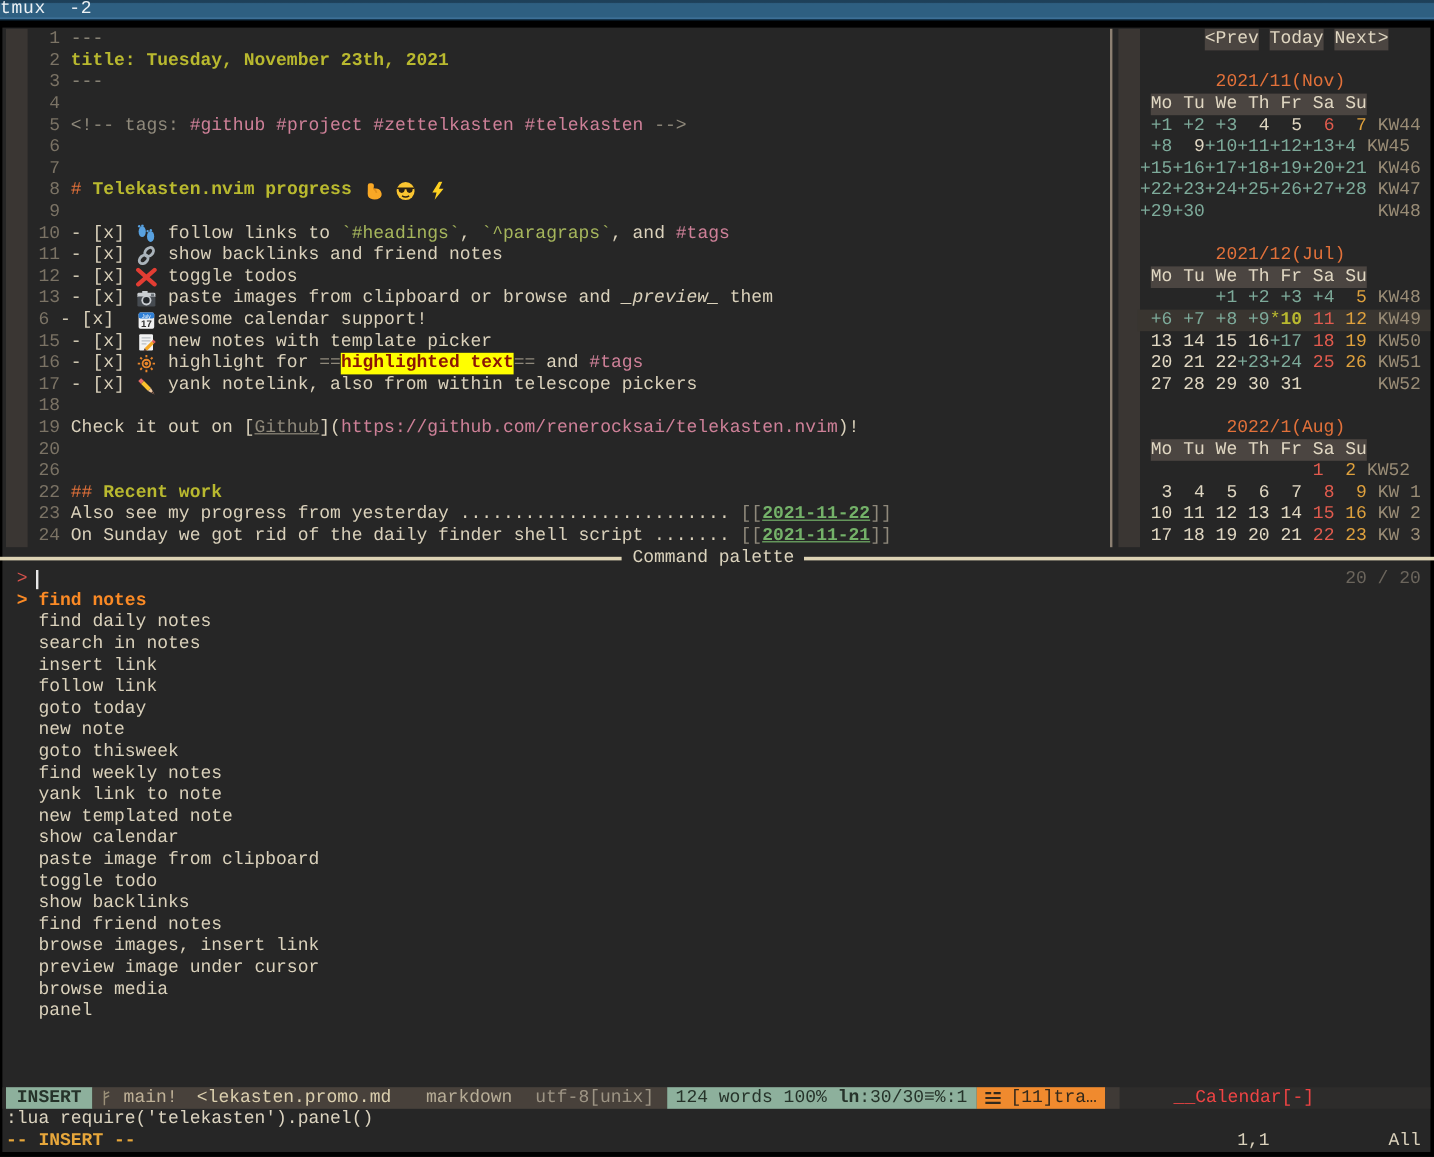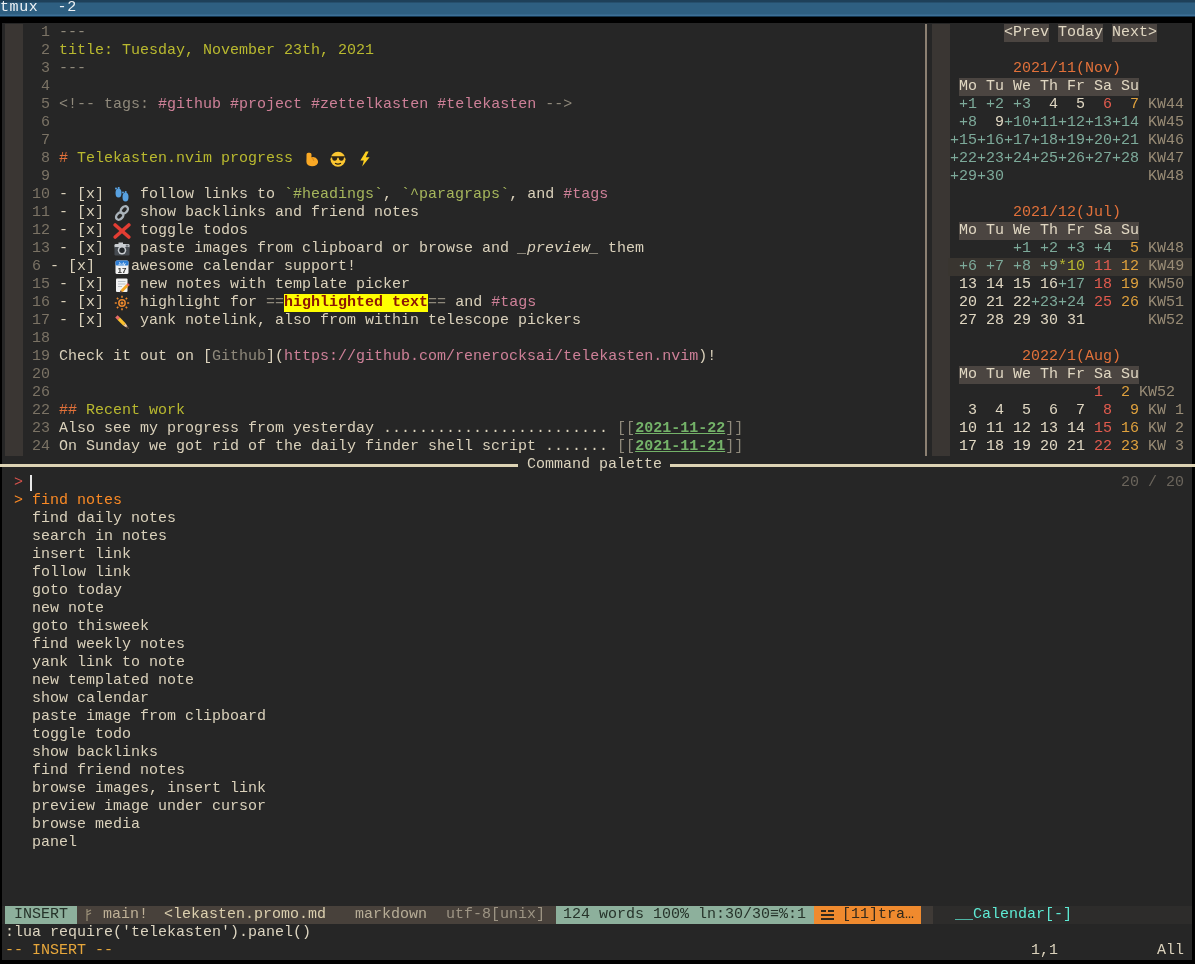--- a/index.html
+++ b/index.html
@@ -1,31 +1,31 @@
 <!DOCTYPE html>
 <html><head><meta charset="utf-8"><style>
 html,body{margin:0;padding:0}
 body{width:1195px;height:964px;background:#000;position:relative;overflow:hidden}
 .r{position:absolute;margin:0;font:15px/18px "Liberation Mono",monospace;color:#dad1bb;white-space:pre;letter-spacing:0}
-b{font-weight:normal}
+b{font-weight:bold}
 i{font-style:italic}
 .ln{color:#7b7365}
 .gy{color:#8f897b}
 .yg{color:#b9b92f}
 .or{color:#e2713a}
 .pk{color:#ce8098}
 .gn{color:#a6b65c}
 .dt{color:#74b269;text-decoration:underline;font-weight:bold}
 .tl{color:#7daa9a}
 .rd{color:#e25b4e}
 .yl{color:#dfa13d}
 .kw{color:#998c76}
 .cr{color:#e0d7c2}
 .hl{color:#8b1505;font-weight:bold}
-.gu{color:#8f897b;}
+.gu{color:#8f897b;text-decoration:underline}
 .abs{position:absolute}
 .box{position:absolute}
 </style></head>
 <body>
 
 <div class="box" style="left:0;top:0;width:1195px;height:17px;background:linear-gradient(#1e4059 0,#1e4059 2px,#2e5f81 3px,#2e5f81 14px,#3d7097 15px,#3d7097 16px,#14354e 16px)"></div>
 <div class="abs" style="left:0;top:0;font:15px/16px 'Liberation Mono',monospace;letter-spacing:0.6px;color:#edf1f4;white-space:pre">tmux  -2</div>
 
 <div class="box" style="left:2px;top:23px;width:1190px;height:937px;background:#262626"></div>
 
@@ -66,21 +66,21 @@
 
 <div class="box" style="left:1004px;top:24px;width:45px;height:18px;background:#4b4541"></div>
 <div class="box" style="left:1058px;top:24px;width:45px;height:18px;background:#4b4541"></div>
 <div class="box" style="left:1112px;top:24px;width:45px;height:18px;background:#4b4541"></div>
 <pre class="r cr" style="left:1004px;top:24px">&lt;Prev Today Next&gt;</pre>
 
 <pre class="r or" style="left:1013px;top:60px">2021/11(Nov)</pre>
 <div class="box" style="left:959px;top:78px;width:180px;height:18px;background:#4b4541"></div>
 <pre class="r cr" style="left:959px;top:78px">Mo Tu We Th Fr Sa Su</pre>
 <pre class="r cr" style="left:950px;top:96px"><span class="tl"> +1 +2 +3</span>  4  5 <span class="rd"> 6</span> <span class="yl"> 7</span> <span class="kw">KW44</span></pre>
-<pre class="r cr" style="left:950px;top:114px"><span class="tl"> +8</span>  9<span class="tl">+10+11+12+13+14</span> <span class="kw">KW45</span></pre>
+<pre class="r cr" style="left:950px;top:114px"><span class="tl"> +8</span>  9<span class="tl">+10+11+12+13+4</span> <span class="kw">KW45</span></pre>
 <pre class="r cr" style="left:950px;top:132px"><span class="tl">+15+16+17+18+19+20+21</span> <span class="kw">KW46</span></pre>
 <pre class="r cr" style="left:950px;top:150px"><span class="tl">+22+23+24+25+26+27+28</span> <span class="kw">KW47</span></pre>
 <pre class="r cr" style="left:950px;top:168px"><span class="tl">+29+30</span>                <span class="kw">KW48</span></pre>
 
 <pre class="r or" style="left:1013px;top:204px">2021/12(Jul)</pre>
 <div class="box" style="left:959px;top:222px;width:180px;height:18px;background:#4b4541"></div>
 <pre class="r cr" style="left:959px;top:222px">Mo Tu We Th Fr Sa Su</pre>
 <pre class="r cr" style="left:950px;top:240px">       <span class="tl">+1 +2 +3 +4</span> <span class="yl"> 5</span> <span class="kw">KW48</span></pre>
 <pre class="r cr" style="left:950px;top:258px"><span class="tl"> +6 +7 +8 +9</span><span class="yg">*<b>10</b></span> <span class="rd">11</span> <span class="yl">12</span> <span class="kw">KW49</span></pre>
 <pre class="r cr" style="left:950px;top:276px"> 13 14 15 16<span class="tl">+17</span> <span class="rd">18</span> <span class="yl">19</span> <span class="kw">KW50</span></pre>
@@ -133,21 +133,21 @@
 <div class="box" style="left:556px;top:906px;width:258px;height:18px;background:#8db09c"></div>
 <pre class="r" style="left:563px;top:906px;color:#26332a">124 words 100% <b>ln</b>:30/30≡%:1</pre>
 <div class="box" style="left:814px;top:906px;width:107px;height:18px;background:#f08a2e"></div>
 <svg class="abs" style="left:821px;top:909px" width="13" height="12" viewBox="0 0 13 12">
     <g stroke="#33291c" stroke-width="1.8">
       <path d="M0 2 H5 M7 2 H13 M0 6 H13 M0 10 H13"></path>
     </g>
   </svg>
 <pre class="r" style="left:842px;top:906px;color:#33291c">[11]tra…</pre>
 <div class="box" style="left:921px;top:906px;width:12px;height:18px;background:#3f3a36"></div>
-<pre class="r" style="left:955px;top:906px;color:#5eead4">__Calendar[-]</pre>
+<pre class="r" style="left:978px;top:906px;color:#ef4444">__Calendar[-]</pre>
 
 <pre class="r" style="left:5px;top:924px;color:#dcd4c0">:lua require('telekasten').panel()</pre>
 <pre class="r" style="left:5px;top:942px"><b style="color:#e7a73b">-- INSERT --</b></pre>
 <pre class="r" style="left:1031px;top:942px">1,1</pre>
 <pre class="r" style="left:1157px;top:942px">All</pre>
 
 <svg class="abs" style="left:302px;top:151px" width="18" height="16" viewBox="0 0 18 16">
     <path d="M4.5 7 L4.5 3.5 Q4.5 1.8 6.2 1.8 L7.6 1.8 Q9.6 1.8 9.6 4 L9.3 6.3 Q13.8 5.2 15.5 8.8 Q17 12 14.5 13.9 Q12 15.6 8.5 15.1 Q4.4 14.4 4.4 10.5 Z" fill="#f9a825"></path>
     <path d="M9.3 6.3 Q11.5 7.5 11.8 9.8" stroke="#e08f1a" stroke-width="1.3" fill="none"></path>
   </svg>

